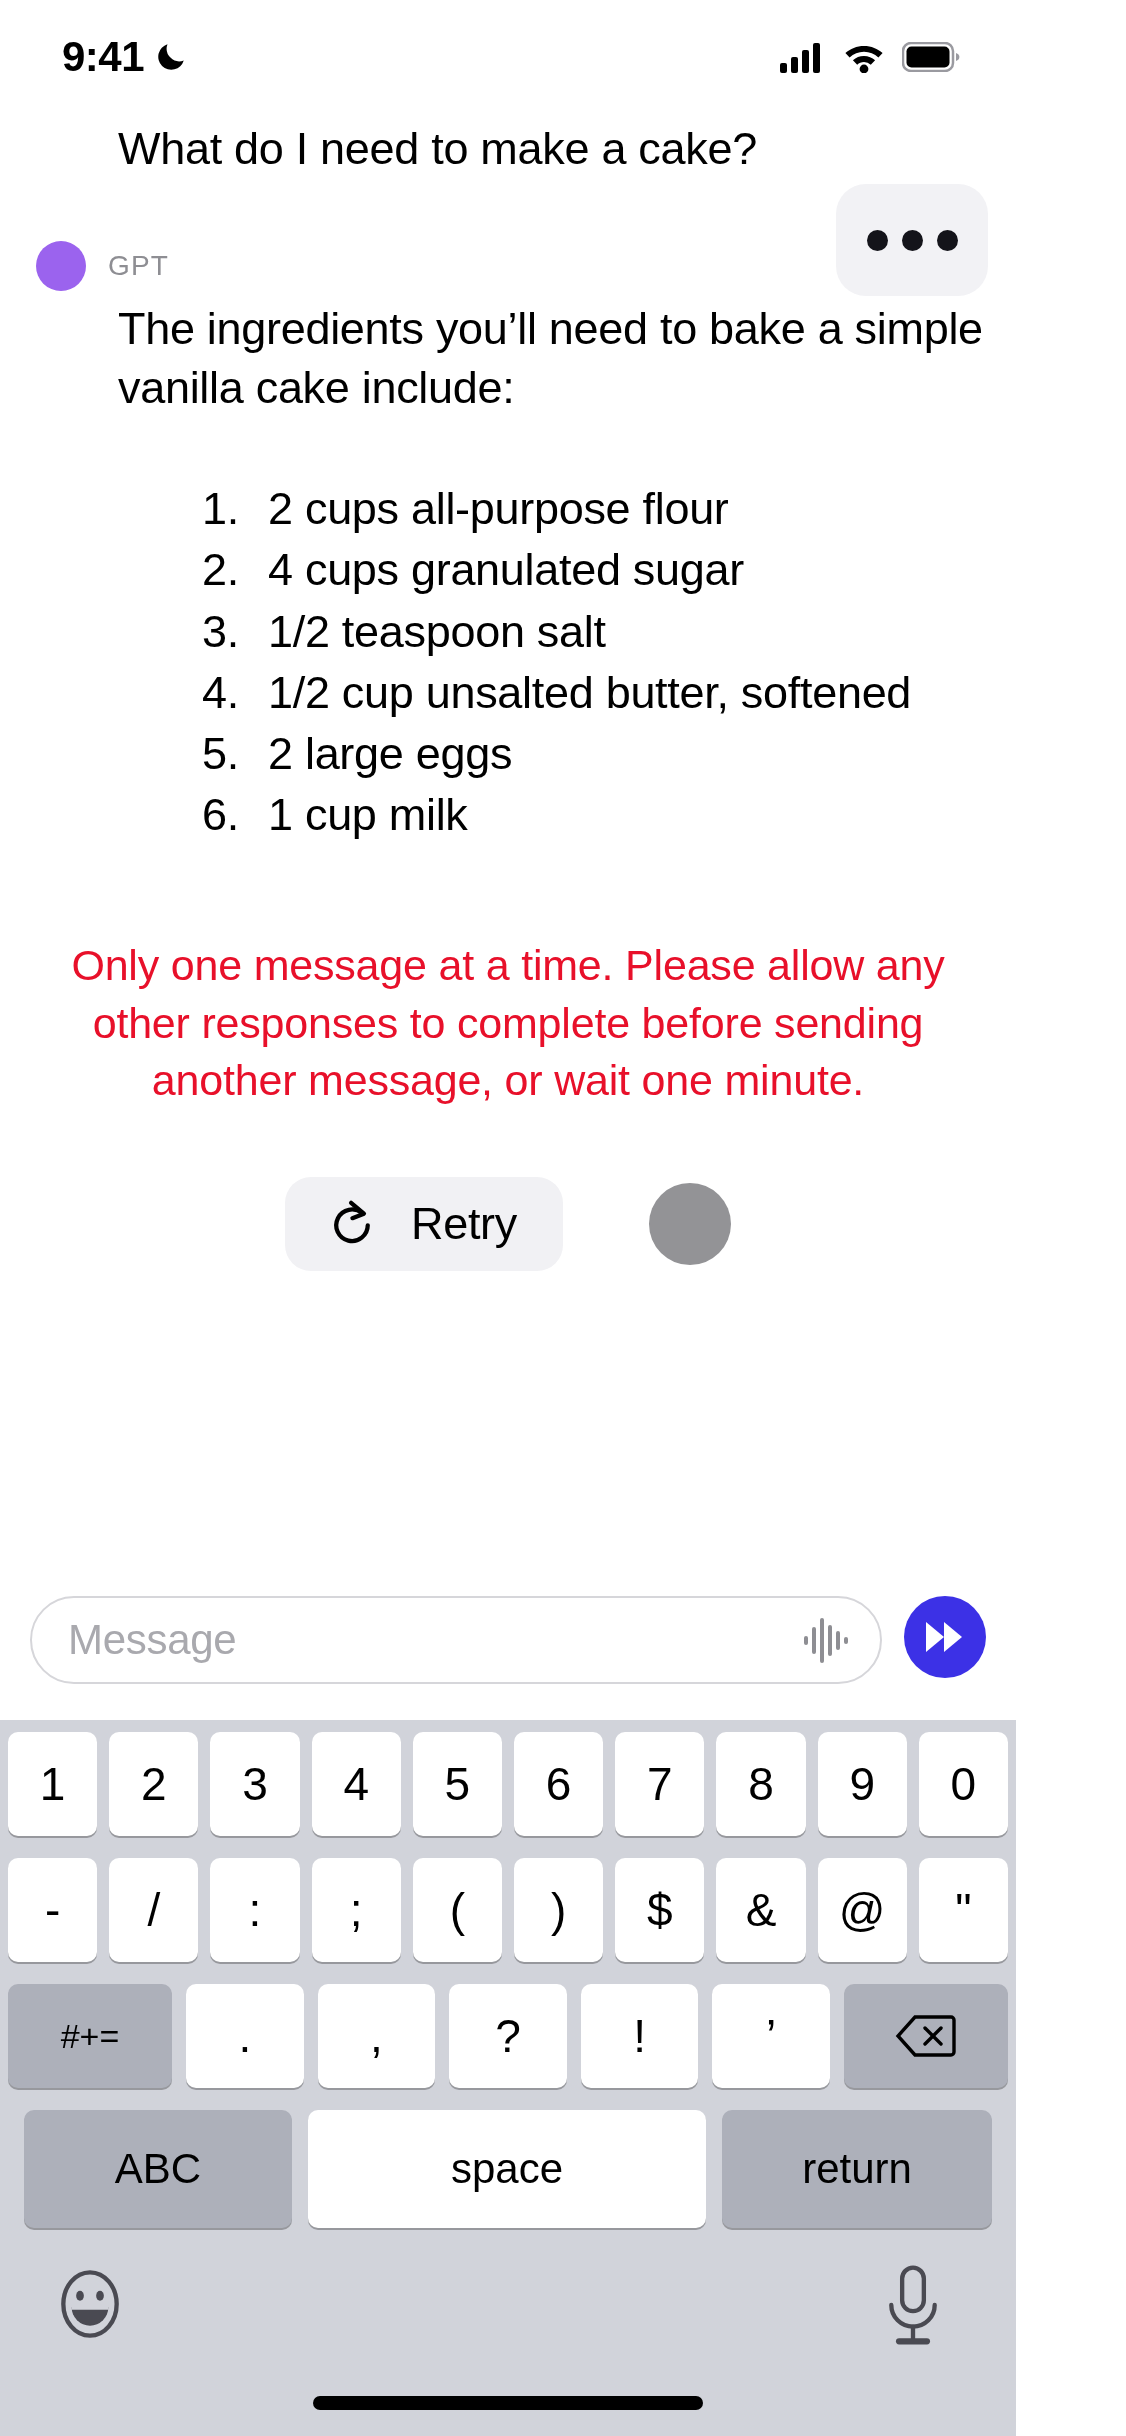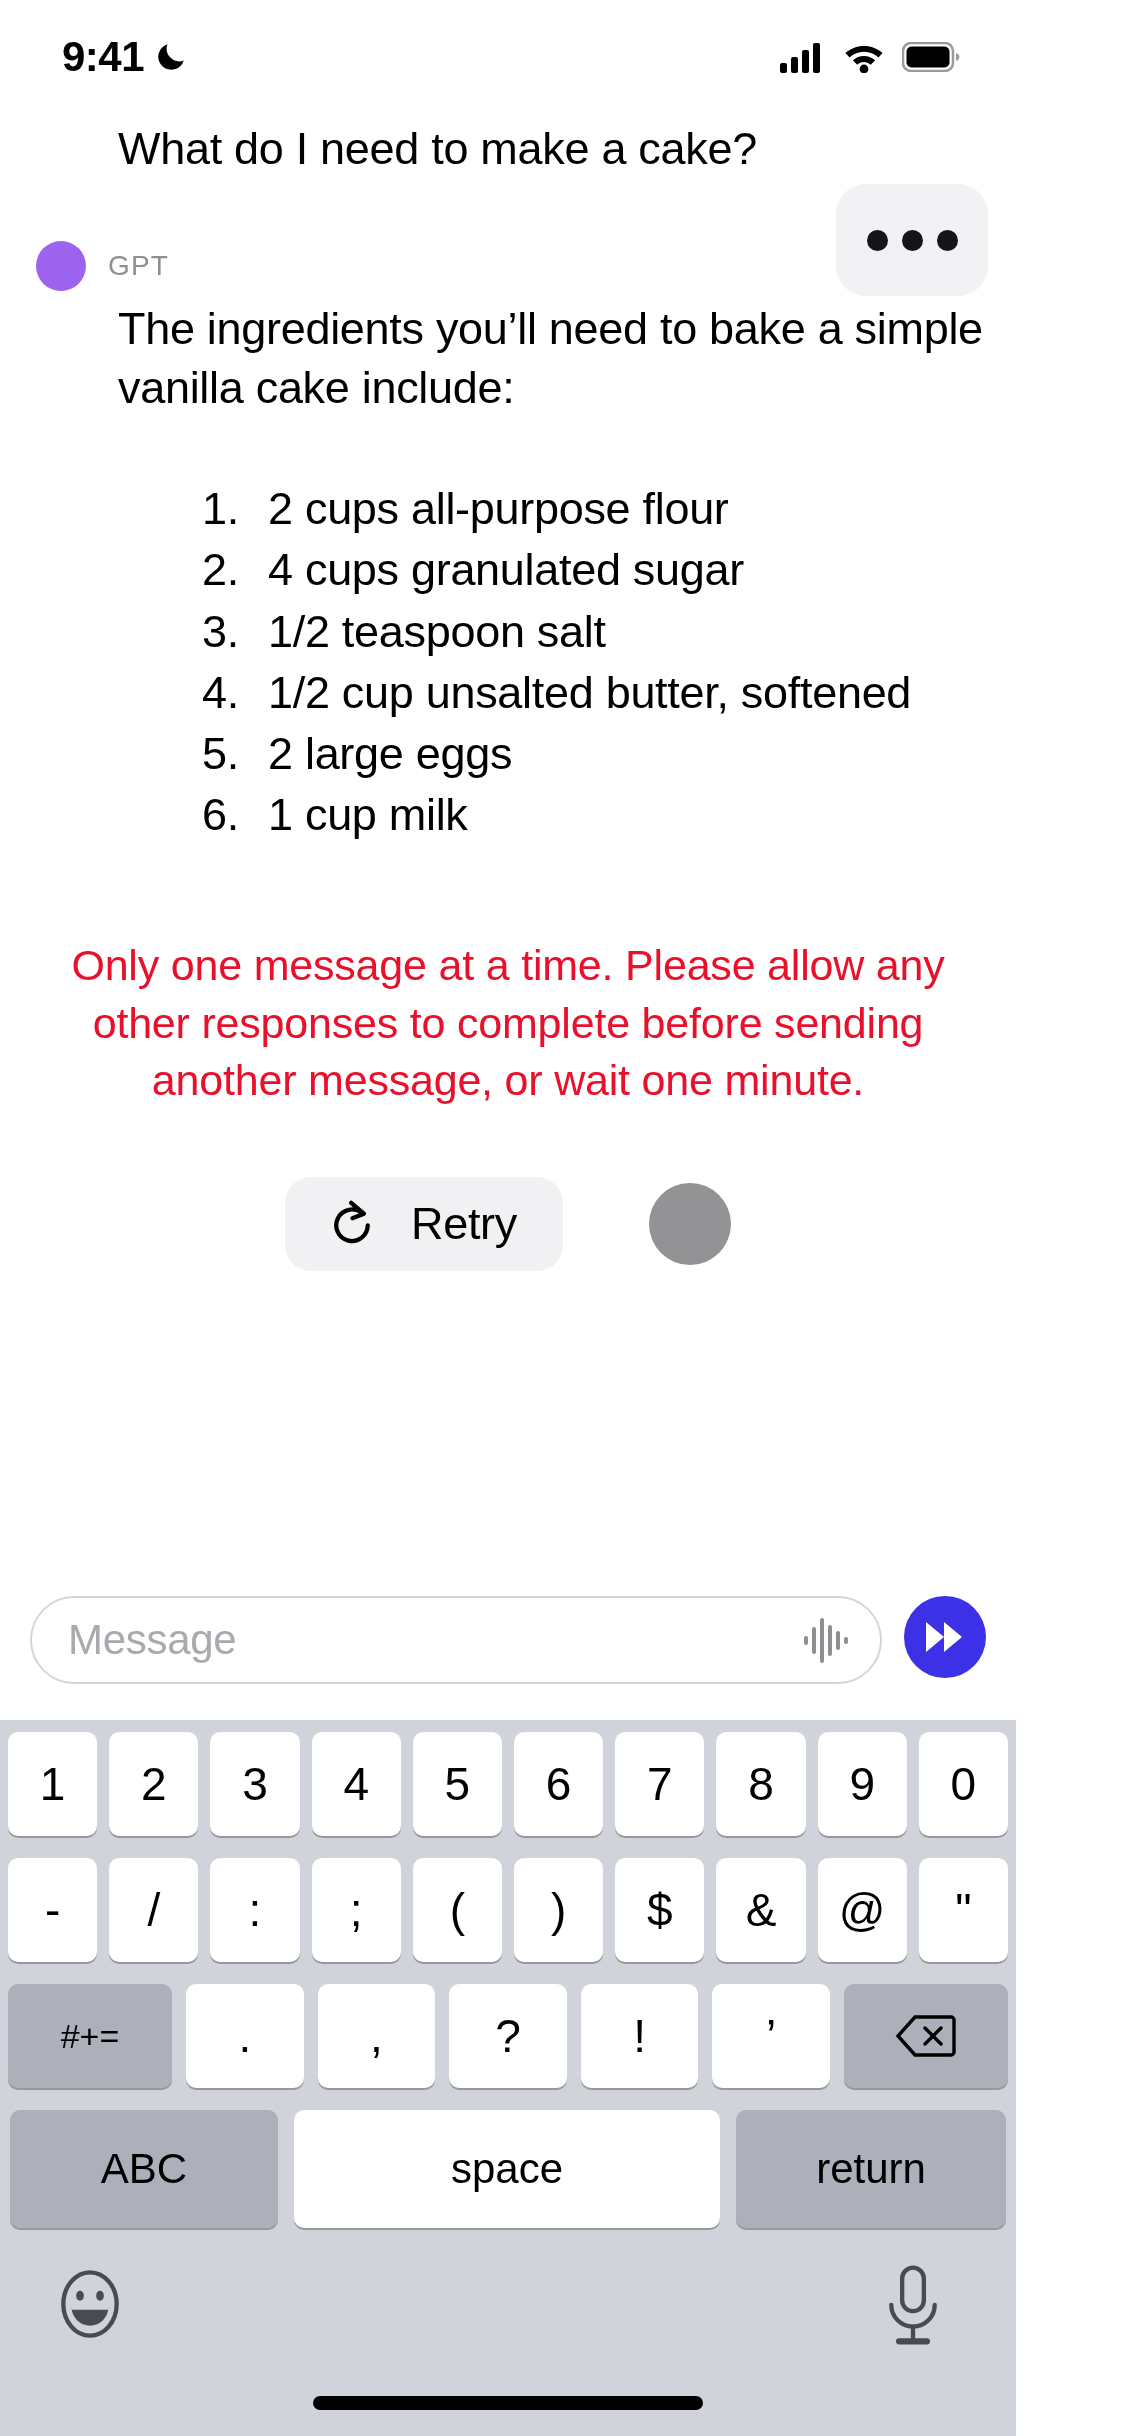--- a/index.html
+++ b/index.html
@@ -93,21 +93,21 @@
     background:#fff; border-radius:10px; height:104px;
     display:flex; align-items:center; justify-content:center;
     font-size:46px; color:#000; box-shadow:0 2px 0 rgba(0,0,0,0.28);
     flex:1 1 0; cursor:pointer; user-select:none;
   }
   .key.dark { background:#adb0ba; }
   .key.small { font-size:34px; }
   .krow.r3 { padding:0 8px; gap:14px; }
   .krow.r3 .key.mod { flex:0 0 164px; }
   .krow.r3 .key.punct { flex:1 1 0; }
-  .krow.r4 { gap:16px; padding:0 10px; margin-bottom:18px; }
+  .krow.r4 { gap:16px; padding:0 24px; margin-bottom:18px; }
   .krow.r4 .key.abc { flex:0 0 268px; font-size:42px; }
   .krow.r4 .key.space { flex:1 1 auto; font-size:42px; }
   .krow.r4 .key.ret { flex:0 0 270px; font-size:42px; }
   .krow.r4 .key { height:118px; }
 
   .kbottom { height:150px; display:flex; align-items:flex-start; justify-content:space-between; padding:18px 72px 0 50px; }
   .home-ind { width:100%; display:flex; justify-content:center; padding-bottom:26px; }
   .home-bar { width:390px; height:14px; border-radius:8px; background:#000; }
   .kb-foot { background:#d1d3da; }
 </style>

